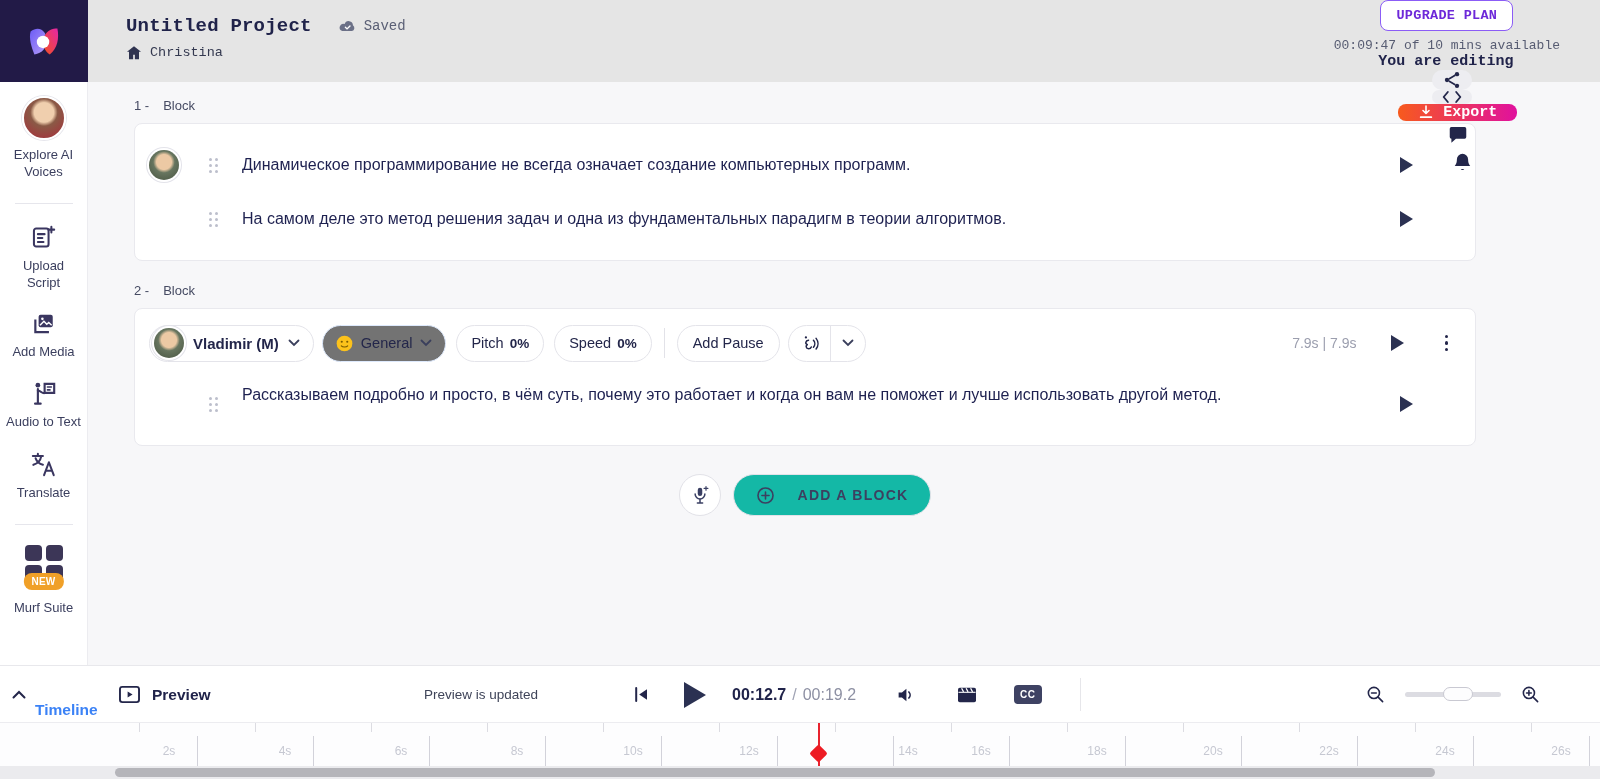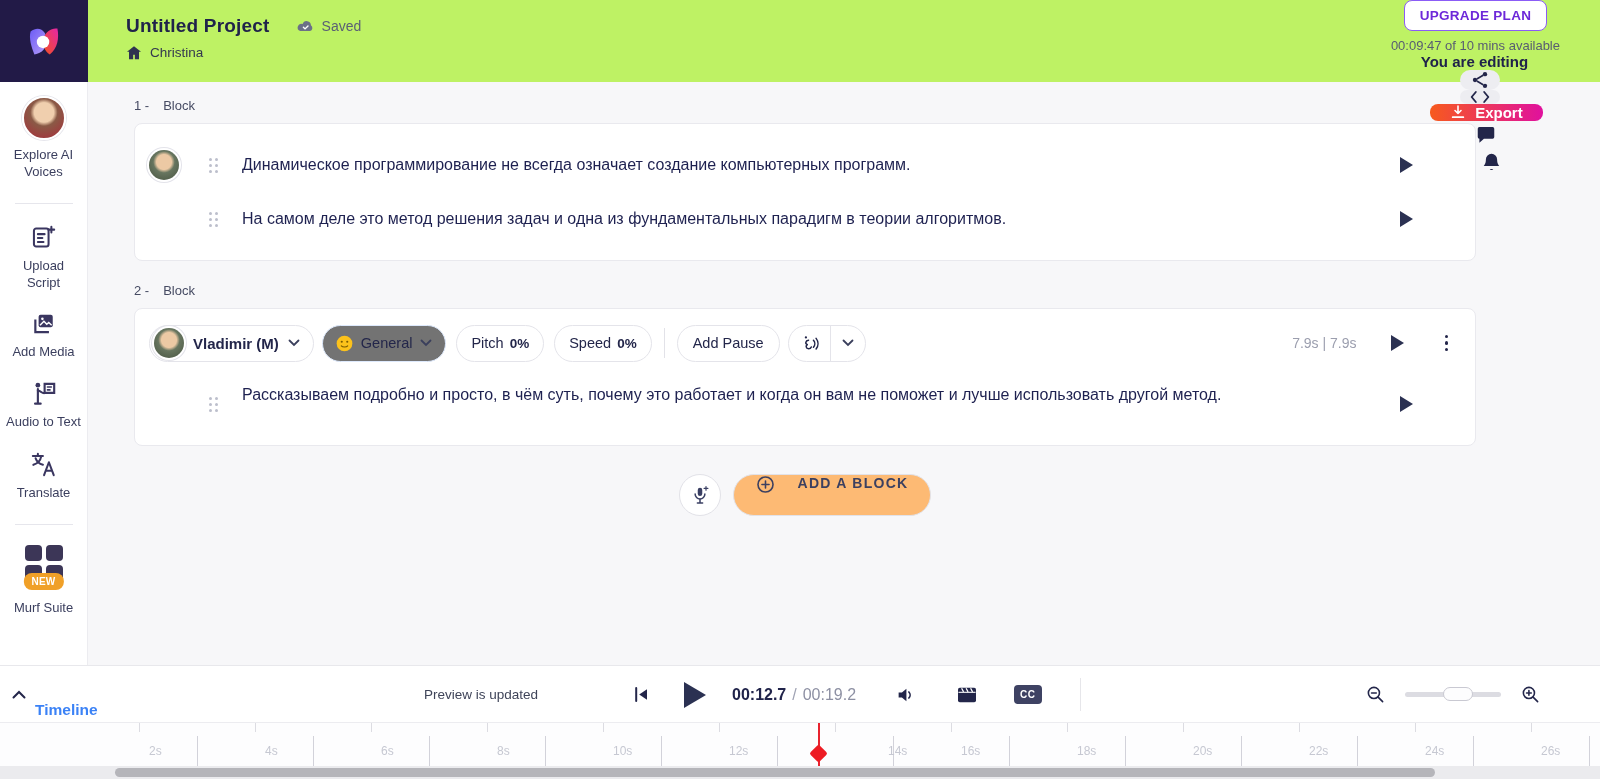--- a/index.html
+++ b/index.html
@@ -3,21 +3,21 @@
 <meta charset="utf-8">
 <style>
   * { margin:0; padding:0; box-sizing:border-box; }
   html,body { background:#dfe1e6; }
   .app{
     position:relative; width:1600px; height:779px; overflow:hidden;
     background:#fff; font-family:"Liberation Sans","DejaVu Sans",sans-serif;
     color:#23264a;
   }
   
-  .header{position:absolute;top:0;left:0;right:0;height:82px;background:#bef264;display:flex;align-items:stretch;z-index:5;}
+  .header{position:absolute;top:0;left:0;right:0;height:82px;background:#e5e5e5;display:flex;align-items:stretch;z-index:5;font-family:Liberation Mono, monospace;}
   .logo-box{width:88px;height:82px;background:#221a47;display:flex;align-items:center;justify-content:center;cursor:pointer;}
   .header-left{padding:15px 0 0 38px;}
   .title-row{display:flex;align-items:center;gap:26px;}
   .project-title{font-size:19px;font-weight:700;color:#20234a;letter-spacing:.2px;}
   .saved{display:flex;align-items:center;gap:7px;font-size:14px;color:#5a5f75;}
   .crumb-row{display:flex;align-items:center;gap:8px;margin-top:8px;font-size:13.5px;color:#33384f;}
   .header-right{margin-left:auto;display:flex;align-items:center;padding-right:18px;flex-direction:column;}
   .upgrade-wrap{display:flex;flex-direction:column;align-items:center;gap:7px;margin-right:22px;}
   .upgrade-btn{border:1.5px solid #8b5cf6;color:#6d28d9;background:#fff;font-weight:700;font-size:13.5px;
     padding:7px 15px;border-radius:8px;letter-spacing:.3px;cursor:pointer;font-family:inherit;}
@@ -74,21 +74,21 @@
   .pron-pill{margin-left:8px;padding:0;}
   .pron-seg{display:flex;align-items:center;justify-content:center;padding:0 11px;height:100%;}
   .pron-seg+.pron-seg{border-left:1px solid #e4e4ea;}
   .duration{margin-left:auto;font-size:14px;color:#9b9eae;white-space:nowrap;}
   .toolbar-row .tri-sm{margin-left:34px;}
   .vdots{display:flex;flex-direction:column;gap:3px;margin-left:38px;cursor:pointer;padding:3px;}
   .vdots i{width:3.5px;height:3.5px;border-radius:50%;background:#23264a;}
   
   .composer{display:flex;align-items:center;justify-content:center;gap:12px;margin-top:28px;}
   .mic-btn{width:42px;height:42px;border-radius:50%;background:#fff;border:1px solid #e2e2e8;display:flex;align-items:center;justify-content:center;cursor:pointer;}
-  .add-block-btn{height:42px;border-radius:21px;background:#fdba74;border:1px solid #e2e2e8;display:flex;gap:23px;
+  .add-block-btn{height:42px;border-radius:21px;background:#14b8a6;border:1px solid #e2e2e8;display:flex;align-items:center;gap:23px;
     padding:0 22px;font-size:14px;font-weight:700;letter-spacing:.09em;color:#3c4060;cursor:pointer;font-family:inherit;}
 
   
   .controlbar{position:absolute;left:0;right:0;top:665px;height:57px;background:#fff;border-top:1px solid #e8e8ec;z-index:6;}
   .cb-item{position:absolute;top:0;height:57px;display:flex;align-items:center;}
   .tl-toggle{left:12px;gap:9px;cursor:pointer;}
   .tl-label{font-size:15.5px;font-weight:700;color:#3b82f6;margin-top:30px;}
   .preview-toggle{left:118px;gap:11px;cursor:pointer;}
   .preview-label{font-size:15.5px;font-weight:700;color:#20234a;}
   .preview-status{left:424px;font-size:13.5px;color:#3f4459;}
@@ -107,21 +107,21 @@
   .zoom-group{right:58px;gap:18px;}
   .slider{position:relative;width:96px;height:5px;background:#dcdce2;border-radius:3px;cursor:pointer;}
   .slider-thumb{position:absolute;left:38px;top:-5px;width:30px;height:14px;background:#fdfdfe;border:1px solid #c9c9d2;border-radius:8px;cursor:grab;}
   .zoom-btn{background:none;border:none;cursor:pointer;display:flex;padding:2px;}
 
   
   .ruler{position:absolute;top:722px;left:0;right:0;height:44px;background:#fdfdfe;border-top:1px solid #ececf0;z-index:5;}
   .tick{position:absolute;width:1px;}
   .tick.minor{top:0;height:9px;background:#dcdce2;}
   .tick.major{top:13px;height:31px;background:#d2d2da;}
-  .tick-label{position:absolute;top:21px;width:40px;text-align:left;font-size:12px;color:#c6c8d2;}
+  .tick-label{position:absolute;top:21px;width:40px;text-align:center;font-size:12px;color:#c6c8d2;}
   .playhead{position:absolute;top:0;width:2px;height:49px;background:#e8232e;z-index:7;cursor:ew-resize;}
   .playhead::after{content:"";position:absolute;top:24px;left:-5.5px;width:13px;height:13px;background:#ed1c24;transform:rotate(45deg);border-radius:2px;}
 
   
   .hscroll{position:absolute;top:766px;left:0;right:0;height:13px;background:#ebebee;z-index:5;}
   .hscroll-thumb{position:absolute;left:115px;top:2px;width:1320px;height:9px;background:#b5b5ba;border-radius:5px;cursor:grab;}
 </style>
 </head>
 <body>
 
@@ -393,20 +393,27 @@
 
     </div>
   </div>
 
   <div class="controlbar">
     <div class="cb-item tl-toggle">
       <svg width="14" height="9" viewBox="0 0 14 9" fill="none" stroke="#23264a" stroke-width="2" stroke-linecap="round">
           <path d="M1.5 7.5 7 2l5.5 5.5"></path>
         </svg>
       <span class="tl-label">Timeline</span>
+    </div>
+    <div class="cb-item preview-toggle">
+      <svg width="23" height="20" viewBox="0 0 24 21" fill="none" stroke="#23264a" stroke-width="2">
+        <rect x="2" y="2" width="20" height="16" rx="2.5"></rect>
+        <path d="M10 6.8v6.4l5.2-3.2z" fill="#23264a" stroke="none"></path>
+      </svg>
+      <span class="preview-label">Preview</span>
     </div>
     <div class="cb-item preview-status">Preview is updated</div>
 
     <div class="cb-item transport">
       <button class="skip-btn">
         <svg width="14" height="15" viewBox="0 0 14 15">
           <path d="M2.2 1v13" stroke="#23264a" stroke-width="2" stroke-linecap="round"></path>
           <path d="M13 2.2 5.2 7.5l7.8 5.3z" fill="#23264a"></path>
         </svg>
       </button>

